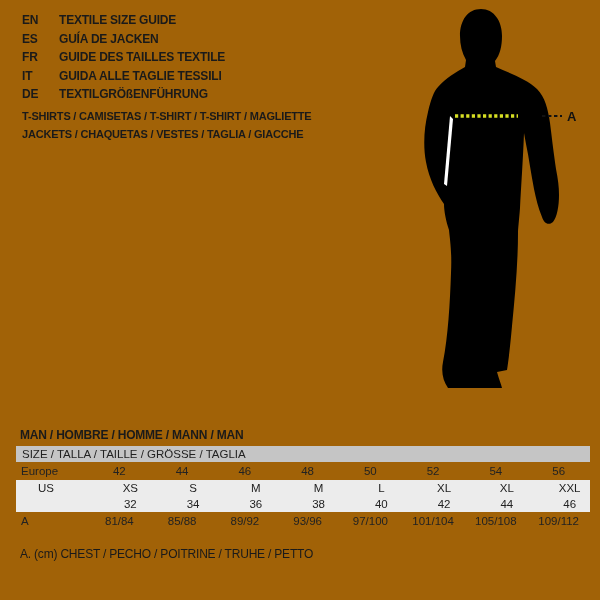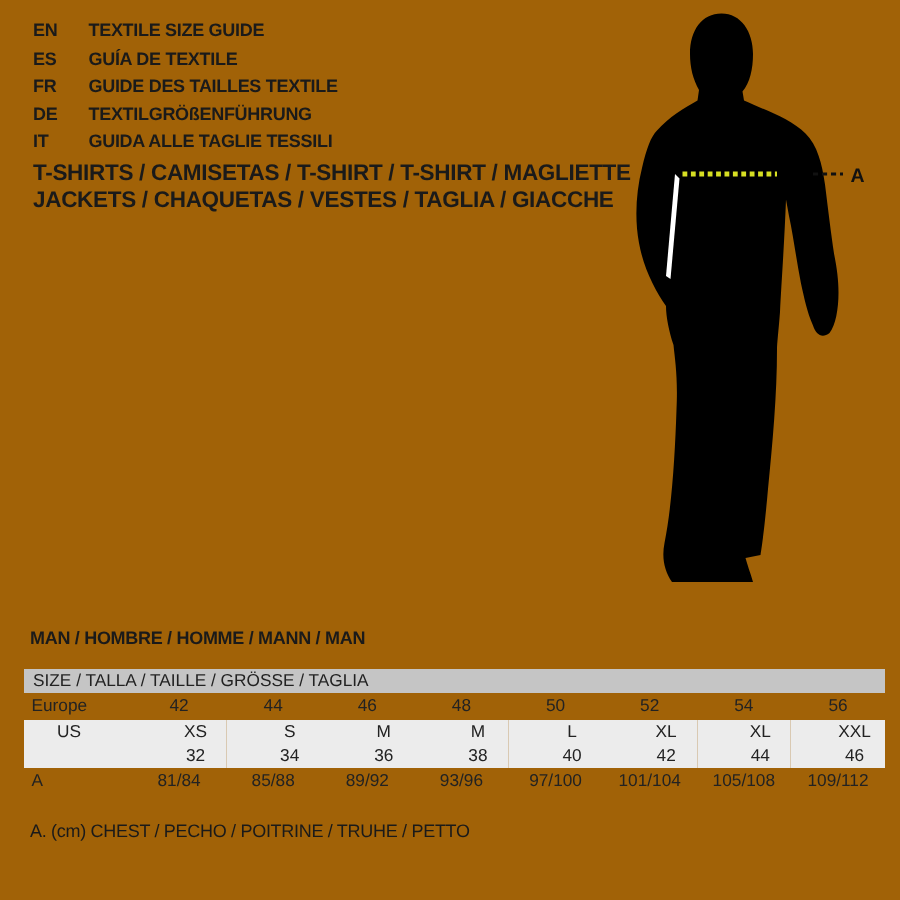--- a/index.html
+++ b/index.html
@@ -5,30 +5,30 @@
   html,body{margin:0;padding:0;background:#fff;}
   .page{
     position:relative;width:600px;height:600px;background:#a16207;overflow:hidden;
     font-family:"Liberation Sans",sans-serif;color:#1a1a1a;
   }
   
   .lang-list{position:absolute;left:22px;top:11px;font-weight:bold;font-size:12px;line-height:18.5px;letter-spacing:-0.2px;}
   .lang-row{display:flex;}
   .lang-code{width:37px;flex:0 0 37px;}
   
-  .categories{position:absolute;left:22px;top:107px;font-weight:bold;font-size:15px;line-height:18px;letter-spacing:-0.2px;}
+  .categories{position:absolute;left:22px;top:107px;font-weight:bold;font-size:11px;line-height:18px;letter-spacing:-0.2px;}
   
   .figure{position:absolute;left:400px;top:0;width:200px;height:400px;}
   .figure .body{fill:#000;}
   .figure .sliver{fill:#fff;}
   .figure .chest-line{stroke-width:3.4;stroke-dasharray:3.2 2.4;fill:none;}
   .figure .pointer{stroke:#111;stroke-width:2;stroke-dasharray:3.4 2.6;fill:none;}
   .figure .marker{font-family:"Liberation Sans",sans-serif;font-size:13px;font-weight:700;fill:#111;}
   
-  .man-label{position:absolute;left:20px;top:418px;font-weight:bold;font-size:12px;letter-spacing:-0.2px;}
+  .man-label{position:absolute;left:20px;top:428px;font-weight:bold;font-size:12px;letter-spacing:-0.2px;}
   
   .size-table{position:absolute;left:16px;top:446px;width:574px;border-collapse:collapse;table-layout:fixed;font-size:11.5px;color:#222;}
   .size-table th{background:#c5c5c5;text-align:left;font-weight:normal;font-size:11.5px;padding:2px 0 2px 6px;height:12px;}
   .size-table td{text-align:center;padding:0;height:16px;font-weight:normal;}
   .size-table td.lbl{text-align:left;padding-left:5px;}
   .size-table tr.tall td{height:18px;}
   .size-table tr.alt td{background:#ececec;padding-left:22px;}
   
   .footnote{position:absolute;left:20px;top:547px;font-weight:normal;font-size:12px;letter-spacing:-0.2px;}
 </style>
@@ -37,33 +37,33 @@
 
 <div class="page">
 
   <div class="lang-list">
     <div class="lang-row">
       <span class="lang-code">EN</span>
       <span class="lang-label">TEXTILE SIZE GUIDE</span>
     </div>
     <div class="lang-row">
       <span class="lang-code">ES</span>
-      <span class="lang-label">GUÍA DE TEXTILE</span>
+      <span class="lang-label">GUÍA DE JACKEN</span>
     </div>
     <div class="lang-row">
       <span class="lang-code">FR</span>
       <span class="lang-label">GUIDE DES TAILLES TEXTILE</span>
     </div>
     <div class="lang-row">
+      <span class="lang-code">IT</span>
+      <span class="lang-label">GUIDA ALLE TAGLIE TESSILI</span>
+    </div>
+    <div class="lang-row">
       <span class="lang-code">DE</span>
       <span class="lang-label">TEXTILGRÖßENFÜHRUNG</span>
-    </div>
-    <div class="lang-row">
-      <span class="lang-code">IT</span>
-      <span class="lang-label">GUIDA ALLE TAGLIE TESSILI</span>
     </div>
   </div>
 
   <div class="categories">
     <div>T-SHIRTS / CAMISETAS / T-SHIRT / T-SHIRT / MAGLIETTE</div>
     <div>JACKETS / CHAQUETAS / VESTES / TAGLIA / GIACCHE</div>
   </div>
 
   <svg class="figure" viewBox="0 0 200 400" aria-hidden="true">
     <path class="body" d="

